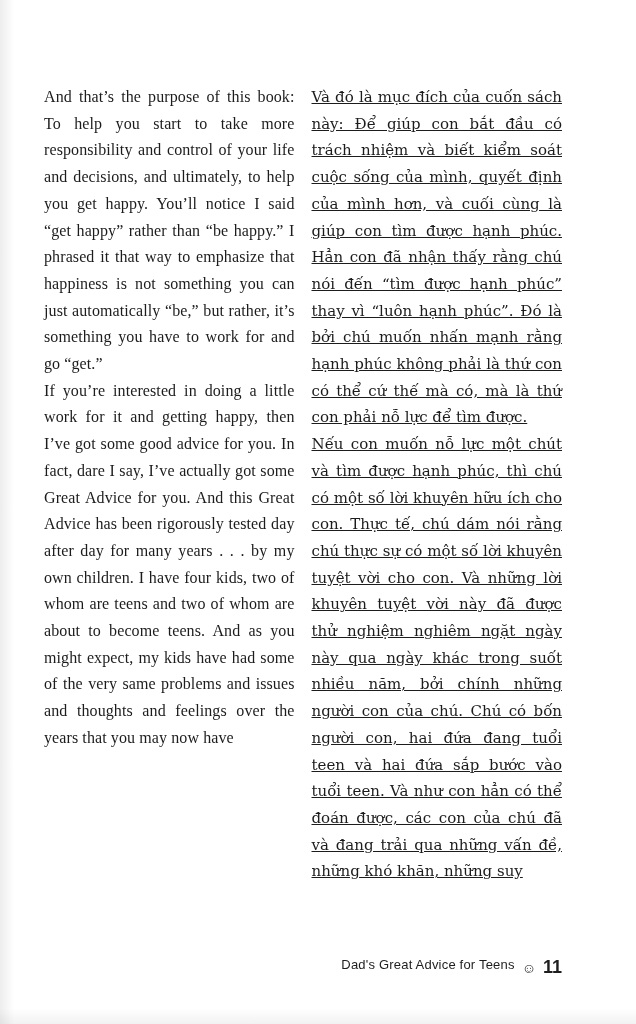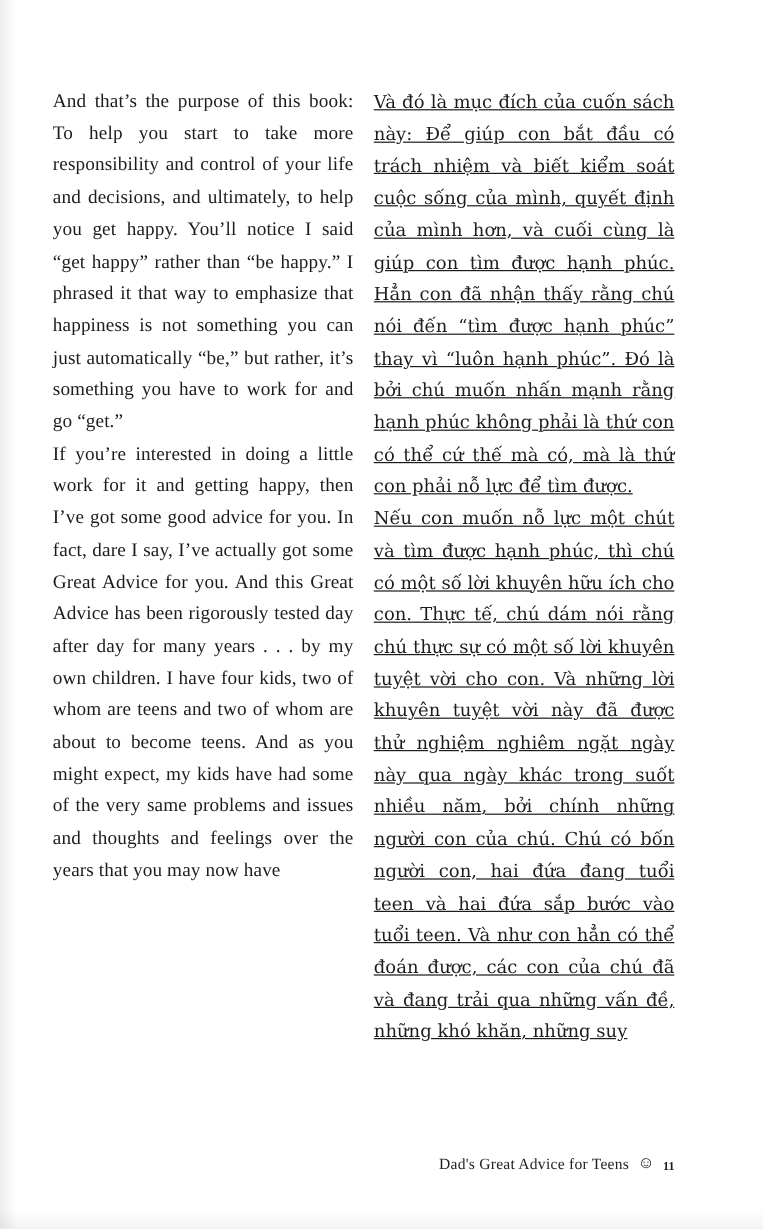--- a/index.html
+++ b/index.html
@@ -21,21 +21,21 @@
     content: "";
     position: absolute;
     inset: 0;
     pointer-events: none;
     background:
       linear-gradient(to right, rgba(0,0,0,0.07), rgba(0,0,0,0) 14px),
       linear-gradient(to top, rgba(0,0,0,0.05), rgba(0,0,0,0) 16px);
   }
   .columns {
     position: absolute;
-    top: 72px;
+    top: 84px;
     left: 44px;
     right: 74px;
     display: flex;
     gap: 17px;
     justify-content: center;
   }
   .col {
     flex: 1 1 0;
     min-width: 0;
   }
@@ -56,37 +56,37 @@
     font-family: "DejaVu Serif", serif;
     font-size: 15px;
     line-height: 26.7px;
     text-decoration: underline;
   }
   .footer {
     position: absolute;
     right: 74px;
     bottom: 46px;
     display: flex;
-    align-items: flex-end;
+    align-items: flex-start;
     gap: 7px;
-    font-family: Liberation Serif, serif;
+    font-family: Liberation Sans, sans-serif;
     color: #1e1e1e;
   }
   .footer-title {
     font-size: 13px;
     letter-spacing: 0.2px;
   }
   .smiley {
     font-size: 14px;
     line-height: 1;
     align-self: center;
     color: #111;
   }
   .page-number {
-    font-size: 10px;
+    font-size: 18px;
     font-weight: 700;
   }
 </style>
 </head>
 <body>
 
 <div class="page">
 
   <main class="columns">
 

